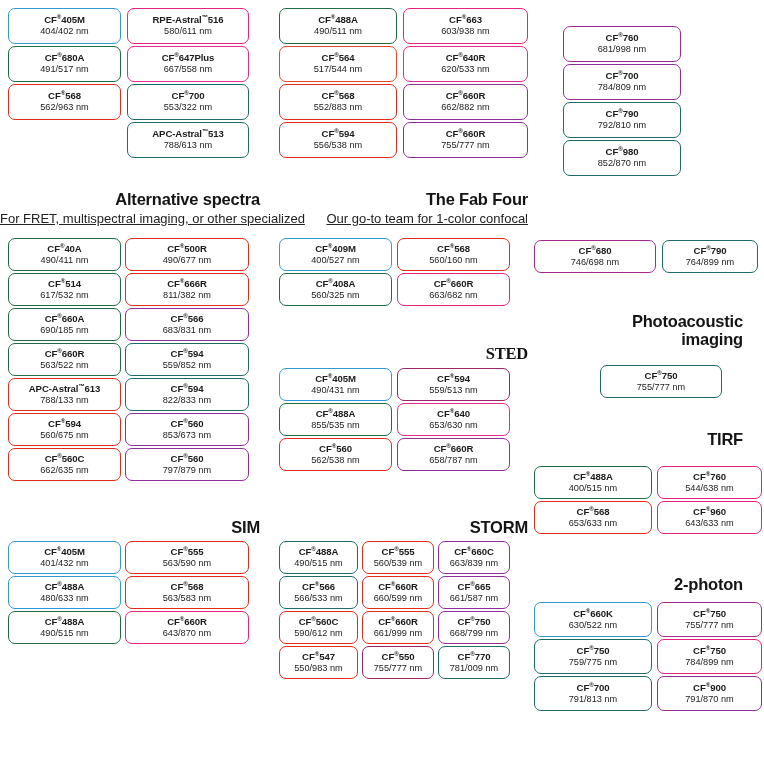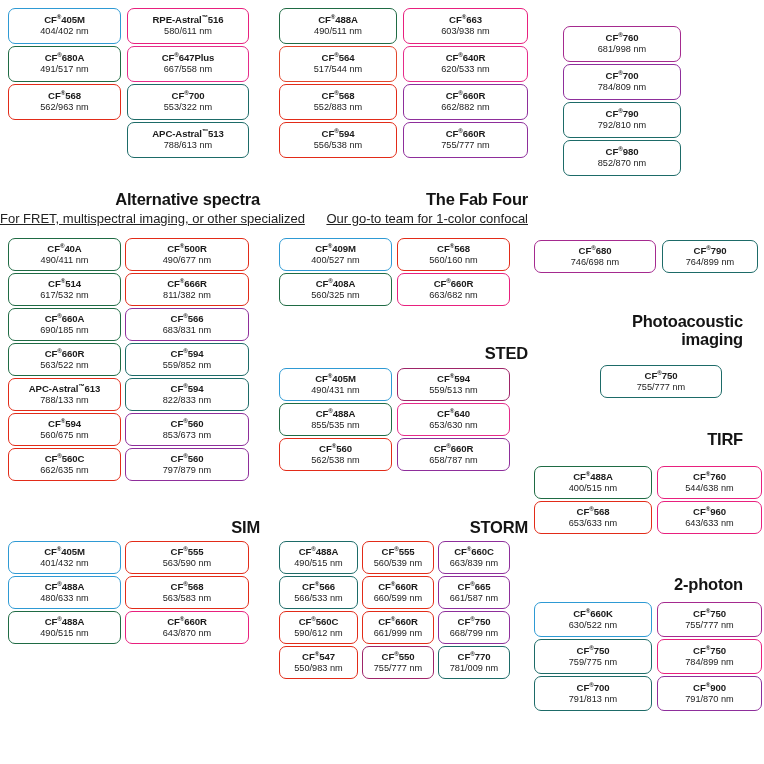--- a/index.html
+++ b/index.html
@@ -77,21 +77,21 @@
 </head>
 <body>
 
 <div class="canvas">
   <div id="titles-layer">
       <div class="sec-title" style="left: 10px; top: 190px; width: 250px;">Alternative spectra</div>
       <div class="sec-sub" style="left: 0px; top: 211px; width: 270px;">For FRET, multispectral imaging, or other specialized</div>
       <div class="sec-title" style="left: 278px; top: 190px; width: 250px;">The Fab Four</div>
       <div class="sec-sub" style="left: 278px; top: 211px; width: 250px;">Our go-to team for 1-color confocal</div>
       <div class="sec-title two-line" style="left: 578px; top: 312px; width: 165px;">Photoacoustic imaging</div>
-      <div class="sec-title" style="left: 278px; top: 344px; width: 250px;">STED</div>
+      <div class="sec-title" style="left: 278px; top: 344px; width: 250px; font-family: Liberation Serif, serif;">STED</div>
       <div class="sec-title" style="left: 578px; top: 430px; width: 165px;">TIRF</div>
       <div class="sec-title" style="left: 10px; top: 518px; width: 250px;">SIM</div>
       <div class="sec-title" style="left: 278px; top: 518px; width: 250px;">STORM</div>
       <div class="sec-title" style="left: 578px; top: 575px; width: 165px;">2-photon</div>
     </div>
   <div id="chips-layer">
       <div class="chip" style="left: 8px; top: 8px; width: 113px; height: 36px; border-color: rgb(46, 154, 212);">
         <div class="nm"><span>CF</span><sup>®</sup><span>405M</span></div>
         <div class="sp">404/402 nm</div>
       </div>

